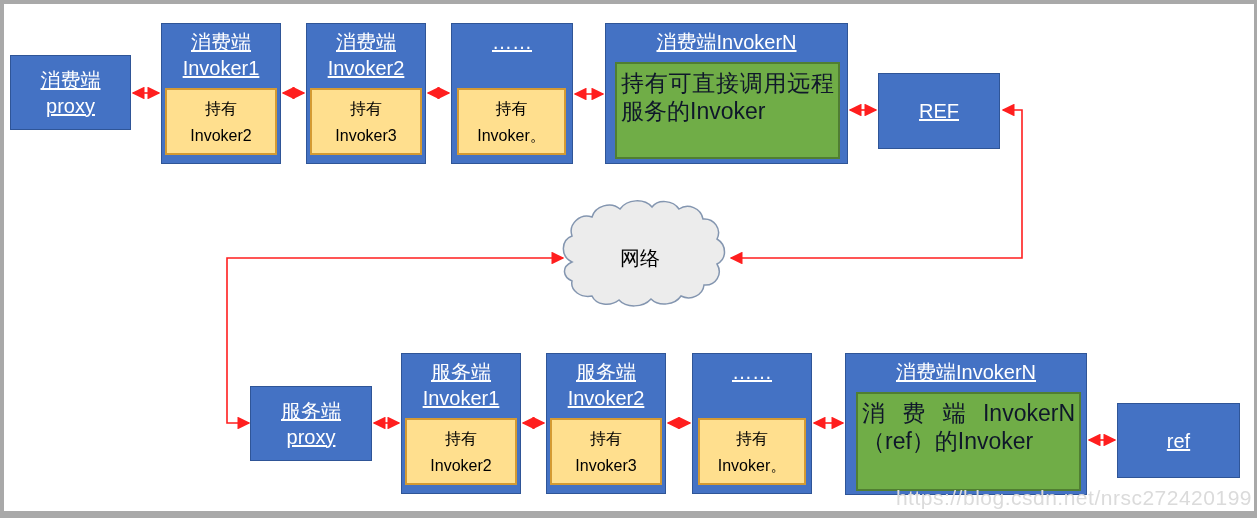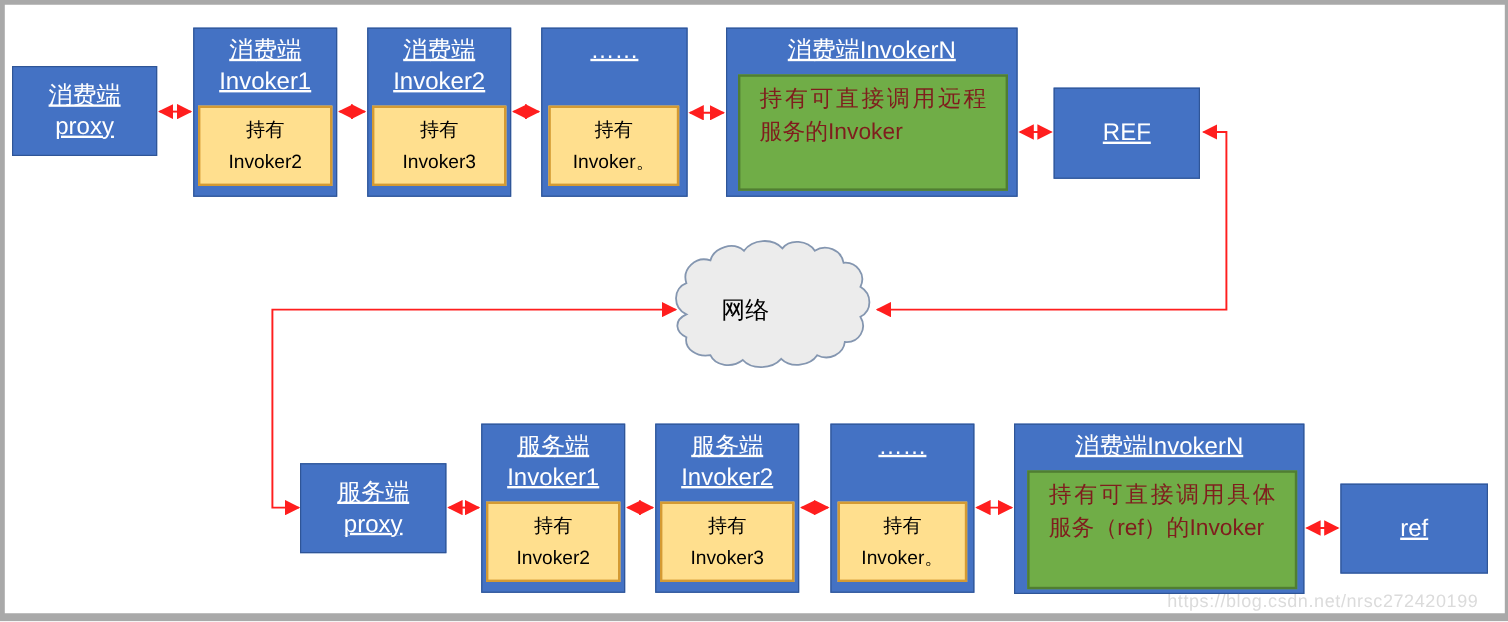--- a/index.html
+++ b/index.html
@@ -27,28 +27,28 @@
   .holder{position:absolute;box-sizing:border-box;display:flex;}
   .yellow{
     background:#FFDF8E;border:2px solid #D49A33;color:#000;
     align-items:center;justify-content:center;
   }
   .htext{text-align:center;white-space:pre-line;font-size:16px;line-height:27px;color:#000;}
   .greenbox{
     background:#70AD47;border:2px solid #507E32;color:#fff;
     align-items:flex-start;justify-content:flex-start;
   }
-  .gtext{font-size:19px;line-height:28px;padding:5px 16px;text-align:justify;color:#7f1d1d;}
+  .gtext{font-size:23px;line-height:28px;padding:5px 4px;text-align:justify;color:#0f172a;}
   .overlay{position:absolute;left:0;top:0;z-index:10;pointer-events:none;}
   .cloud-label{
-    position:absolute;left:601px;top:245px;width:78px;text-align:left;
+    position:absolute;left:601px;top:245px;width:78px;text-align:center;
     font-size:20px;color:#000;z-index:12;
   }
   .watermark{
-    position:absolute;right:25px;bottom:8px;color:#DBDBDB;font-size:15px;
+    position:absolute;right:5px;bottom:8px;color:#DBDBDB;font-size:21px;
     letter-spacing:.5px;z-index:30;
   }
 </style>
 </head>
 <body>
 
 <div class="stage">
 
   <div class="bbox centerbox" style="left:10px;top:55px;width:121px;height:75px">
     <span>消费端
@@ -119,21 +119,21 @@
     <div class="btitle">……</div>
     <div class="holder yellow" style="left:5px;right:5px;top:64px;height:67px">
       <div class="htext">持有
 Invoker。</div>
     </div>
   </div>
 
   <div class="bbox" style="left:845px;top:353px;width:242px;height:142px">
     <div class="btitle">消费端InvokerN</div>
     <div class="holder greenbox" style="left:10px;top:38px;width:225px;height:99px">
-      <div class="gtext">持有可直接调用具体服务（ref）的Invoker</div>
+      <div class="gtext">消费端InvokerN（ref）的Invoker</div>
     </div>
   </div>
 
   <div class="bbox centerbox" style="left:1117px;top:403px;width:123px;height:75px">
     <span>ref</span>
   </div>
 
   <div class="cloud-label">网络</div>
 
   <svg class="overlay" width="1257" height="518" viewBox="0 0 1257 518">

